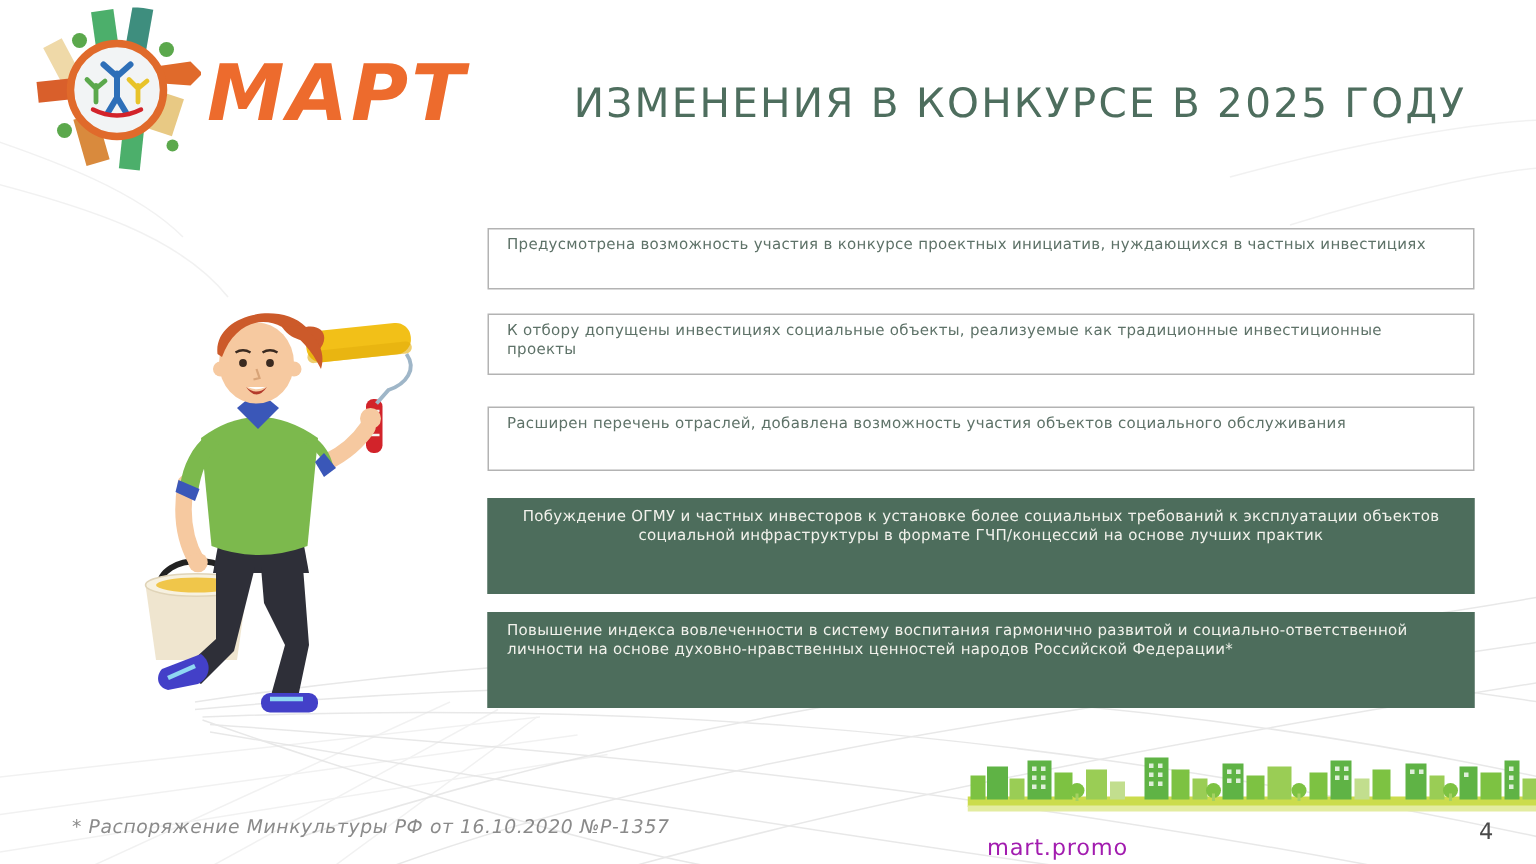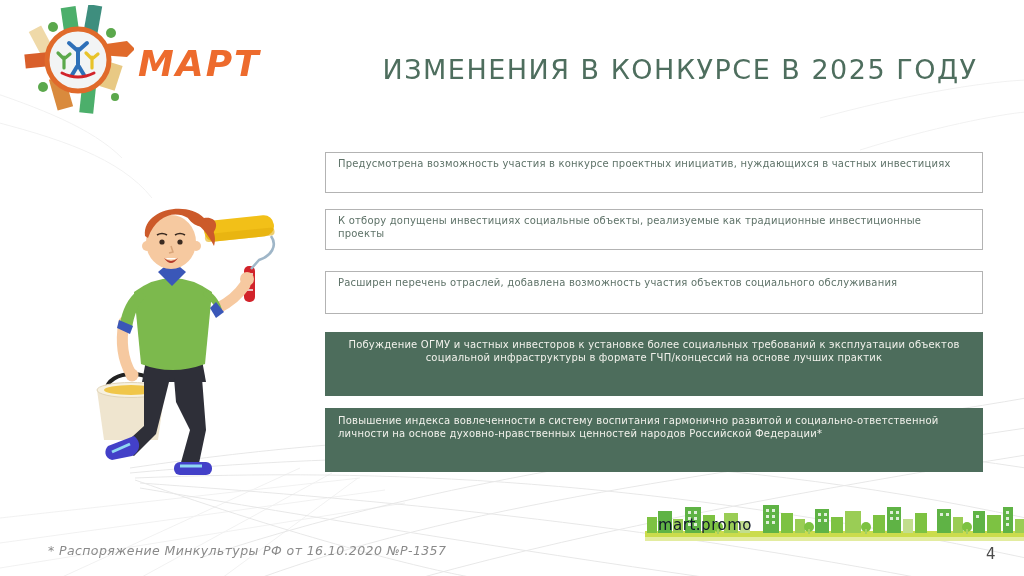--- a/index.html
+++ b/index.html
@@ -6,21 +6,21 @@
   body{width:1024px;height:576px;overflow:hidden;background:#ffffff;
        font-family:"DejaVu Sans","Liberation Sans",sans-serif;}
   .slide{position:relative;width:1024px;height:576px;background:#ffffff;}
 
   
   .bg-pattern{position:absolute;left:0;top:0;width:1024px;height:576px;z-index:0;}
 
   
   .logo-wrap{position:absolute;left:22px;top:4px;width:300px;height:112px;z-index:3;display:flex;align-items:center;}
   .logo-emblem{width:112px;height:110px;flex:0 0 auto;}
-  .logo-text{color:#ED6B2D;font-size:36px;font-weight:bold;font-style:italic;
+  .logo-text{color:#ED6B2D;font-size:52px;font-weight:bold;font-style:italic;
              letter-spacing:2px;margin-left:4px;margin-top:6px;}
   .title{position:absolute;left:344px;top:36px;width:672px;z-index:3;
          text-align:center;color:#4E6E5E;font-size:27px;letter-spacing:1.5px;
          font-weight:normal;}
 
   
   .boxes{position:absolute;left:325px;top:0;width:658px;z-index:2;}
   .box{position:absolute;left:0;width:658px;box-sizing:border-box;
        font-size:10px;line-height:1.26;letter-spacing:.2px;}
   .box.light{background:#ffffff;border:1px solid #B3B3B3;color:#5E7268;padding:5px 12px;}
@@ -31,21 +31,21 @@
   .box4{top:332px;min-height:64px;text-align:center;}
   .box5{top:408px;min-height:64px;}
 
   
   .painter{position:absolute;left:68px;top:190px;width:232px;height:300px;z-index:2;}
   .skyline{position:absolute;left:645px;top:501px;width:379px;height:44px;z-index:1;}
 
   
   .footnote{position:absolute;left:48px;top:543px;z-index:3;color:#8A8A8A;
             font-size:12.5px;font-style:italic;letter-spacing:.4px;}
-  .site{position:absolute;left:658px;top:516px;z-index:3;color:#0f172a;font-size:15px;
+  .site{position:absolute;left:658px;top:556px;z-index:3;color:#a21caf;font-size:15px;
         letter-spacing:.5px;text-decoration:none;cursor:pointer;}
   .page-number{position:absolute;left:986px;top:545px;z-index:3;color:#4A4A4A;font-size:15px;}
 </style>
 </head>
 <body>
 
 <div class="slide">
 
   <svg class="bg-pattern" viewBox="0 0 1024 576" fill="none">
     <g stroke="#DCDCDC" stroke-width="1" opacity="0.65">

